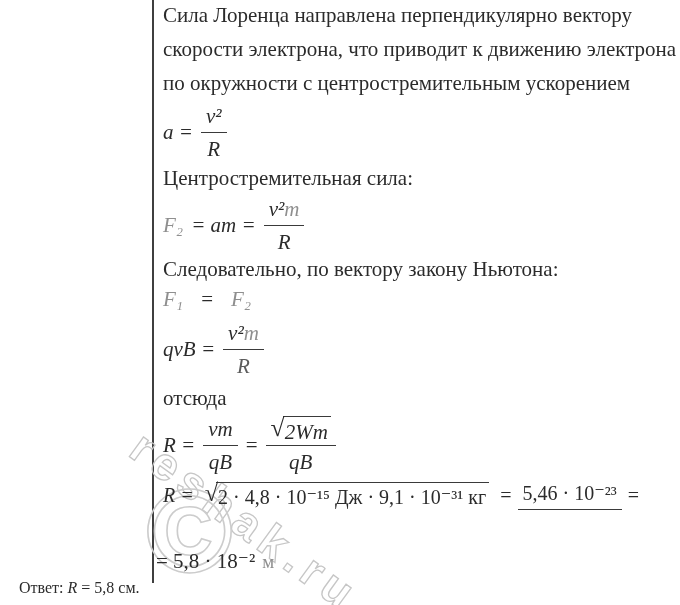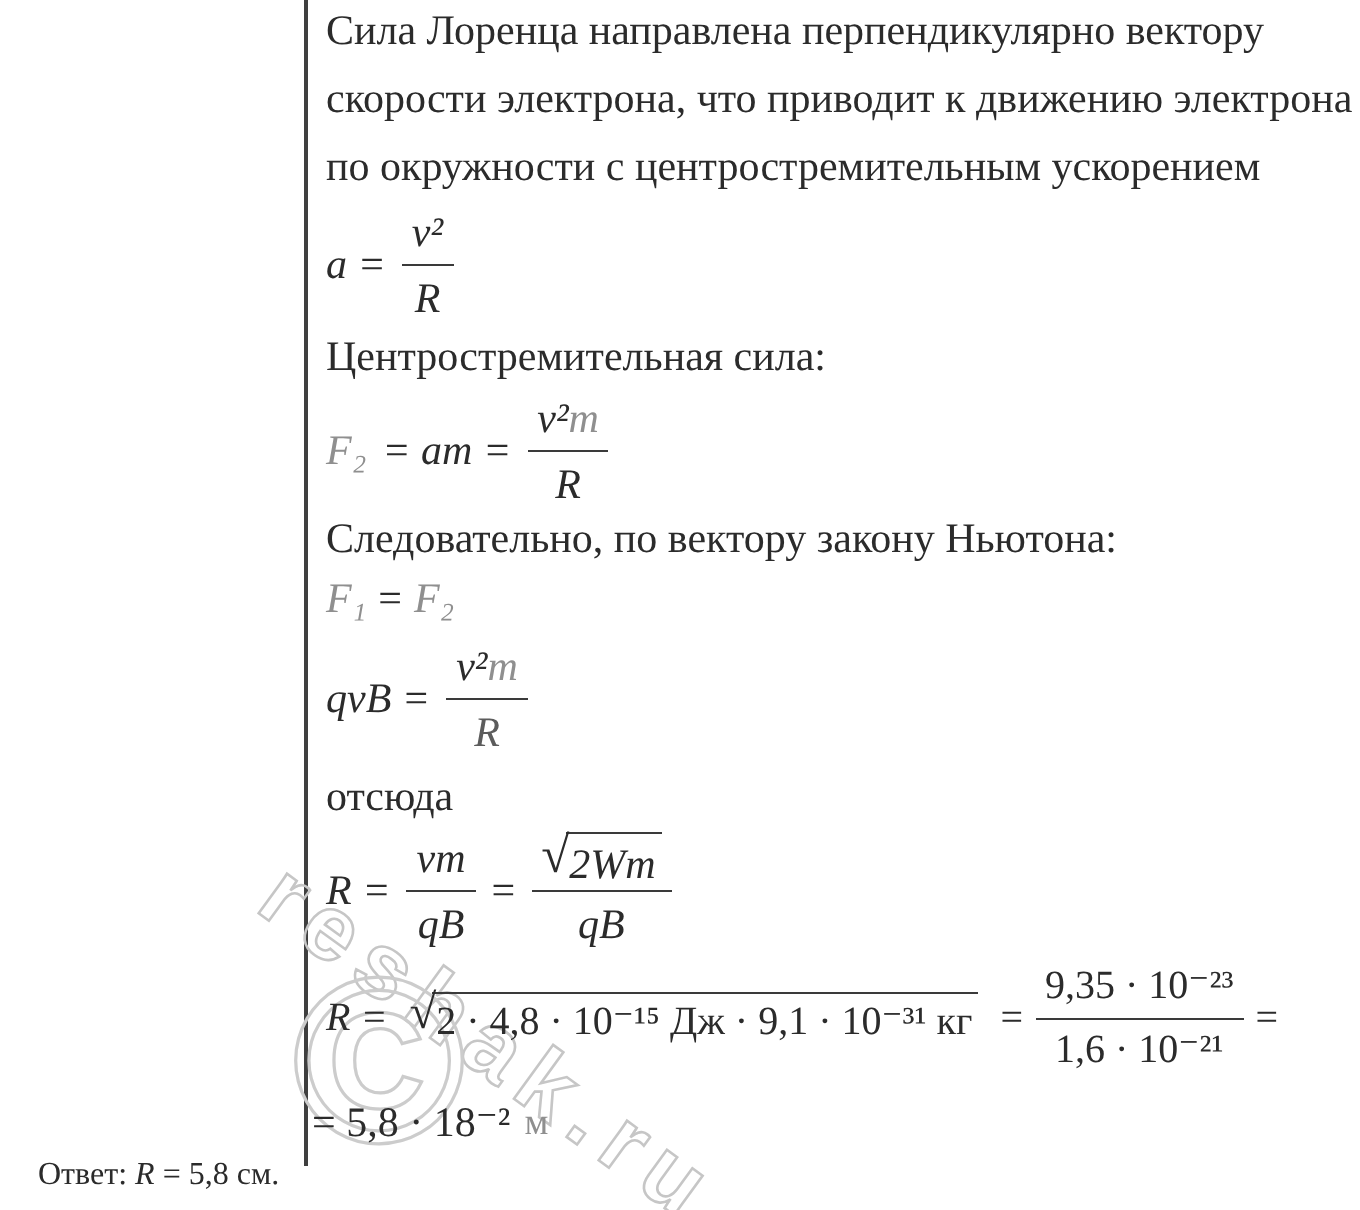--- a/index.html
+++ b/index.html
@@ -54,21 +54,21 @@
   <i class="gray">F₂</i>
   <i>= am =</i>
   <span class="frac">
     <span class="num"><i>v²</i><i class="gray">m</i></span>
     <span class="den"><i>R</i></span>
   </span>
 </div>
 
 <div class="txt" style="top:257px">Следовательно, по вектору закону Ньютона:</div>
 
-<div class="frml" style="top:287px;column-gap:6px">
+<div class="frml" style="top:287px;column-gap:18px">
   <i class="gray">F₁</i>
   <span>=</span>
   <i class="gray">F₂</i>
 </div>
 
 <div class="frml" style="top:320px">
   <i>qvB =</i>
   <span class="frac">
     <span class="num"><i>v²</i><i class="gray">m</i></span>
     <span class="den"><i class="dim">R</i></span>
@@ -100,22 +100,21 @@
   <span class="frac">
     <span class="num" style="border-bottom:none;padding-bottom:0">
       <span class="sqrt">
         <span class="sym">√</span>
         <span class="bd">2 · 4,8 · 10⁻¹⁵ Дж · 9,1 · 10⁻³¹ кг</span>
       </span>
     </span>
   </span>
   <span>=</span>
   <span class="frac">
-    <span class="num">9,35 · 10⁻²³</span>
-    <span class="den">1,6 · 10⁻²¹</span>
+    <span class="num">5,46 · 10⁻²³</span>
   </span>
   <span>=</span>
 </div>
 
 <div class="frml" style="top:549px;left:156px;column-gap:7px">
   <span>= 5,8 · 18⁻²</span>
   <span class="unit">м</span>
 </div>
 
 <div class="answer">

